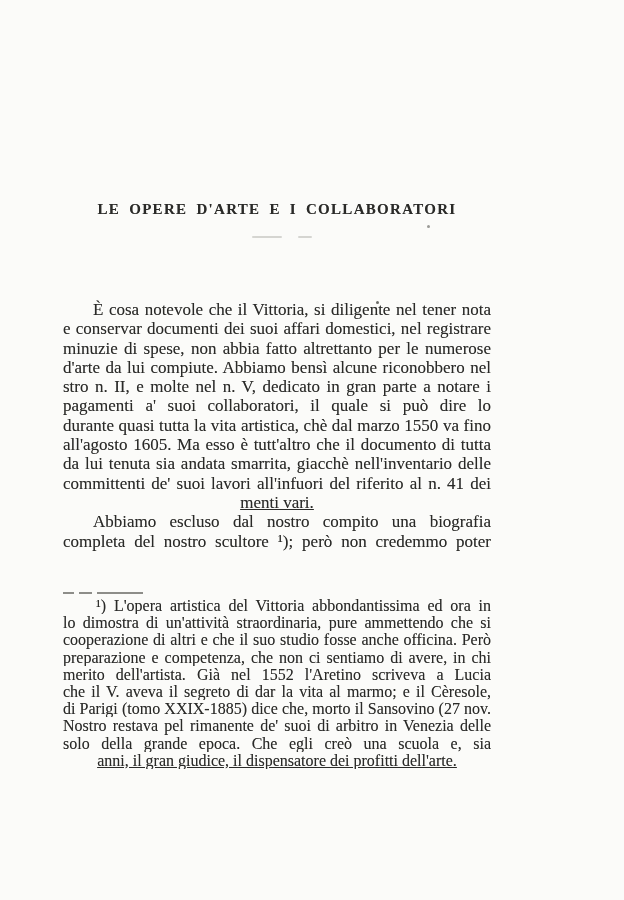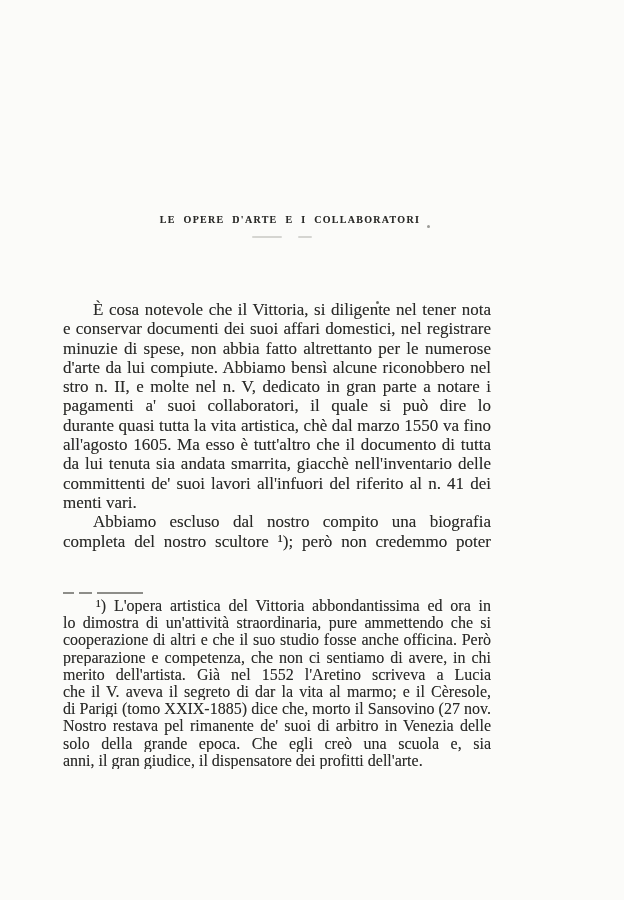--- a/index.html
+++ b/index.html
@@ -17,23 +17,23 @@
     background: var(--paper, #fbfbf9);
     font-family: "Liberation Serif", "DejaVu Serif", serif;
     color: var(--ink, #2a2a28);
     text-shadow: 0 0 0.5px rgba(42,42,40,0.38);
   }
   .title {
     position: absolute;
     top: 201px;
     left: 63px;
     width: 428px;
-    margin: 13px;
+    margin: 0;
     text-align: center;
-    font-size: 10px;
+    font-size: 15px;
     font-weight: bold;
     letter-spacing: 1.3px;
     word-spacing: 4px;
     color: var(--ink, #2a2a28);
   }
   .title-divider {
     position: absolute;
     top: 236px;
     left: 252px;
     display: flex;
@@ -58,21 +58,21 @@
   }
   .paragraph { margin: 0; }
   .tline {
     height: var(--lh);
     line-height: var(--lh);
     text-align: justify;
     overflow: hidden;
   }
   .tline::after { content: ""; display: inline-block; width: 100%; height: 0; }
   .paragraph .tline:first-of-type { text-indent: 30px; }
-  .paragraph:not(.justify-all) .tline:last-child { text-align: left; }
+  .paragraph:not(.justify-all) .tline:last-child { text-align: center; text-decoration: underline; }
   .paragraph:not(.justify-all) .tline:last-child::after { content: none; }
 
   .footnote-separator {
     position: absolute;
     top: 592px;
     left: 63px;
     display: flex;
     gap: 5px;
     align-items: center;
   }

